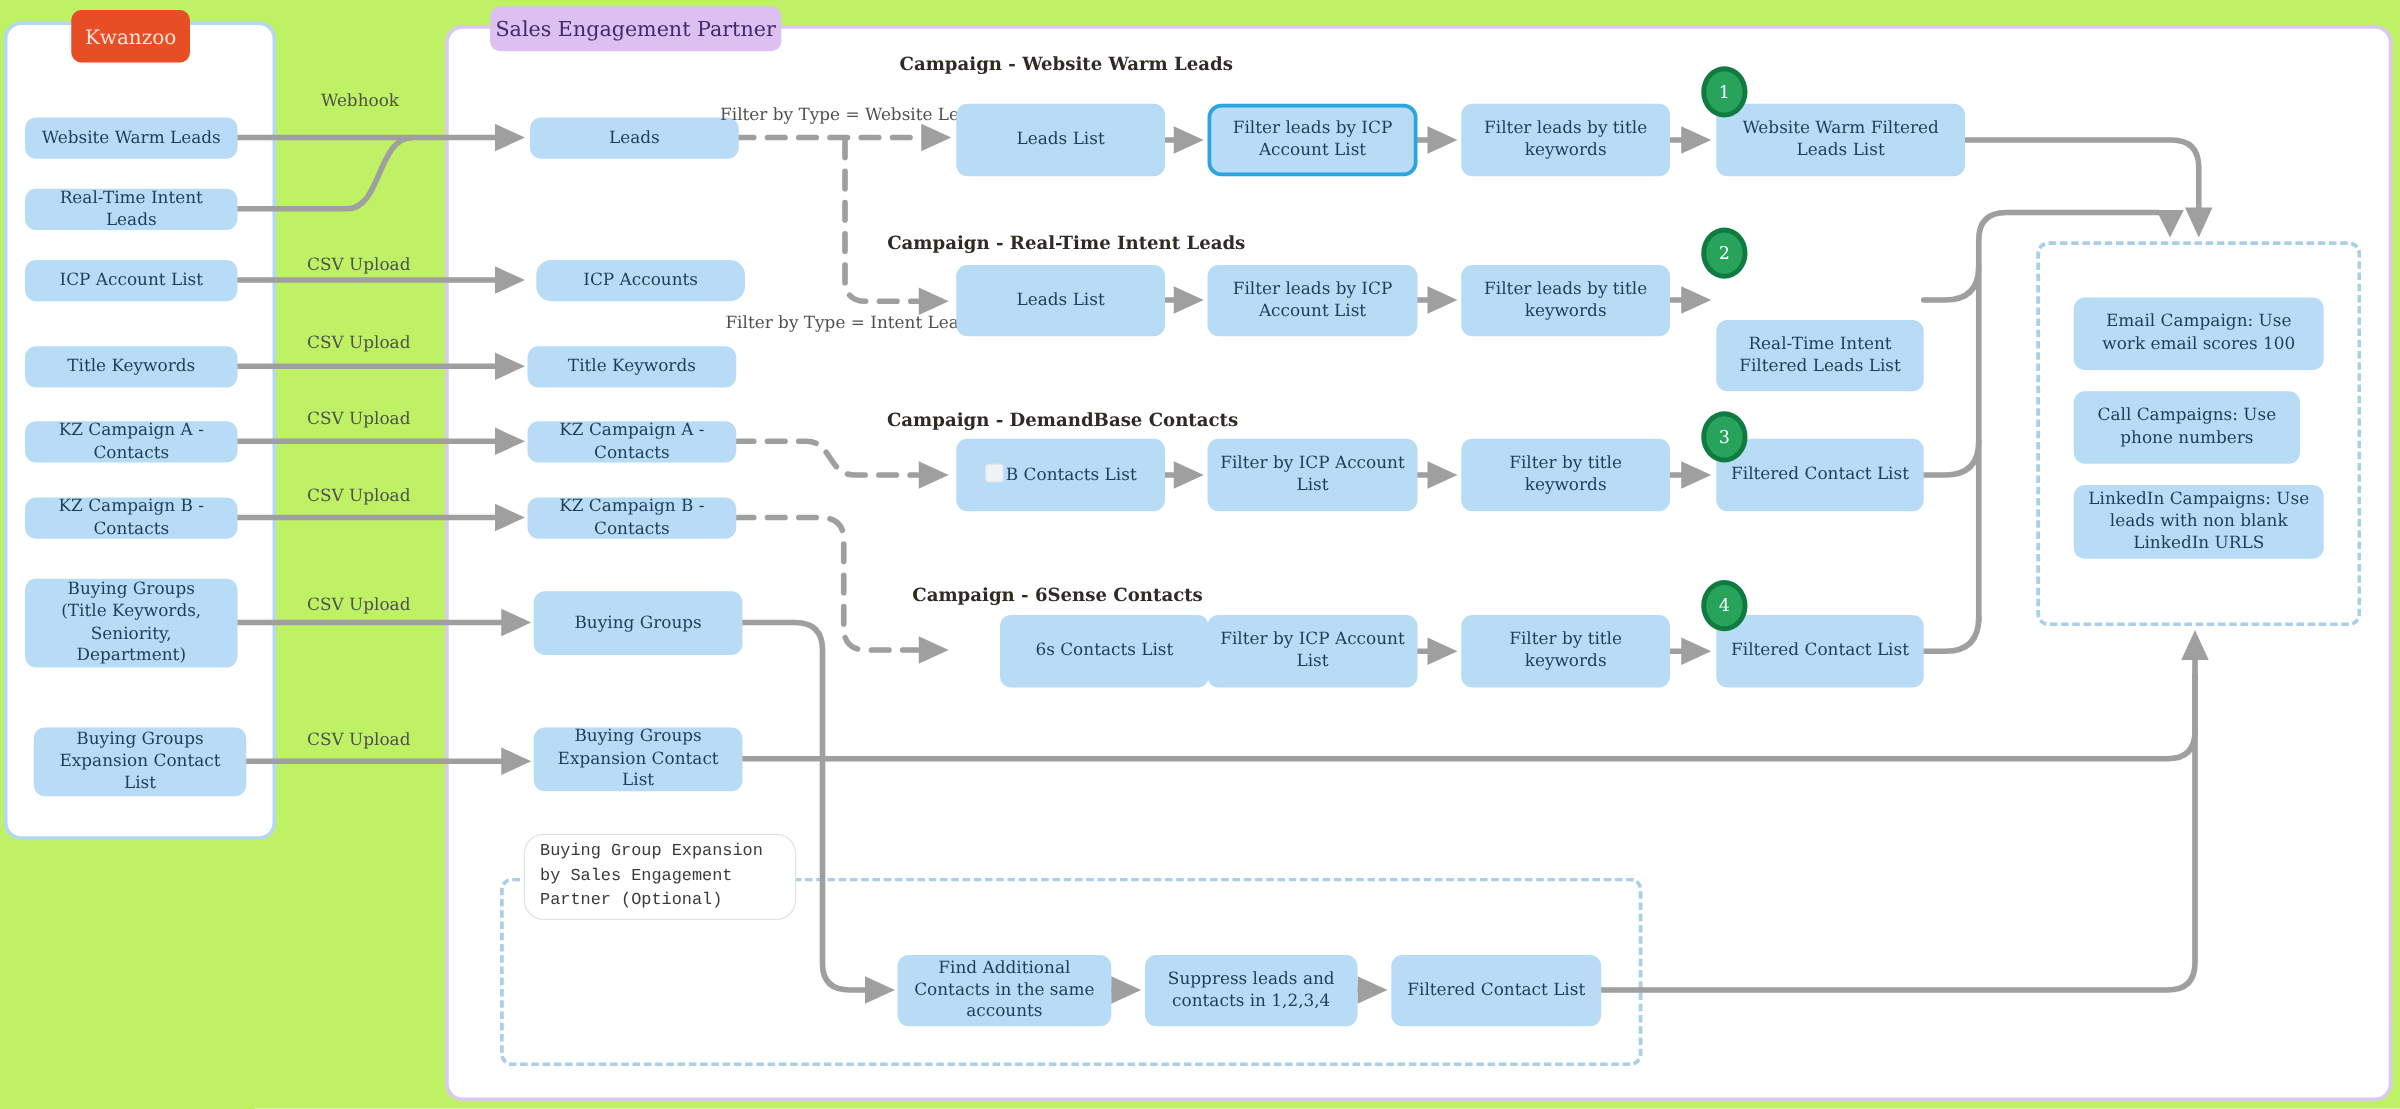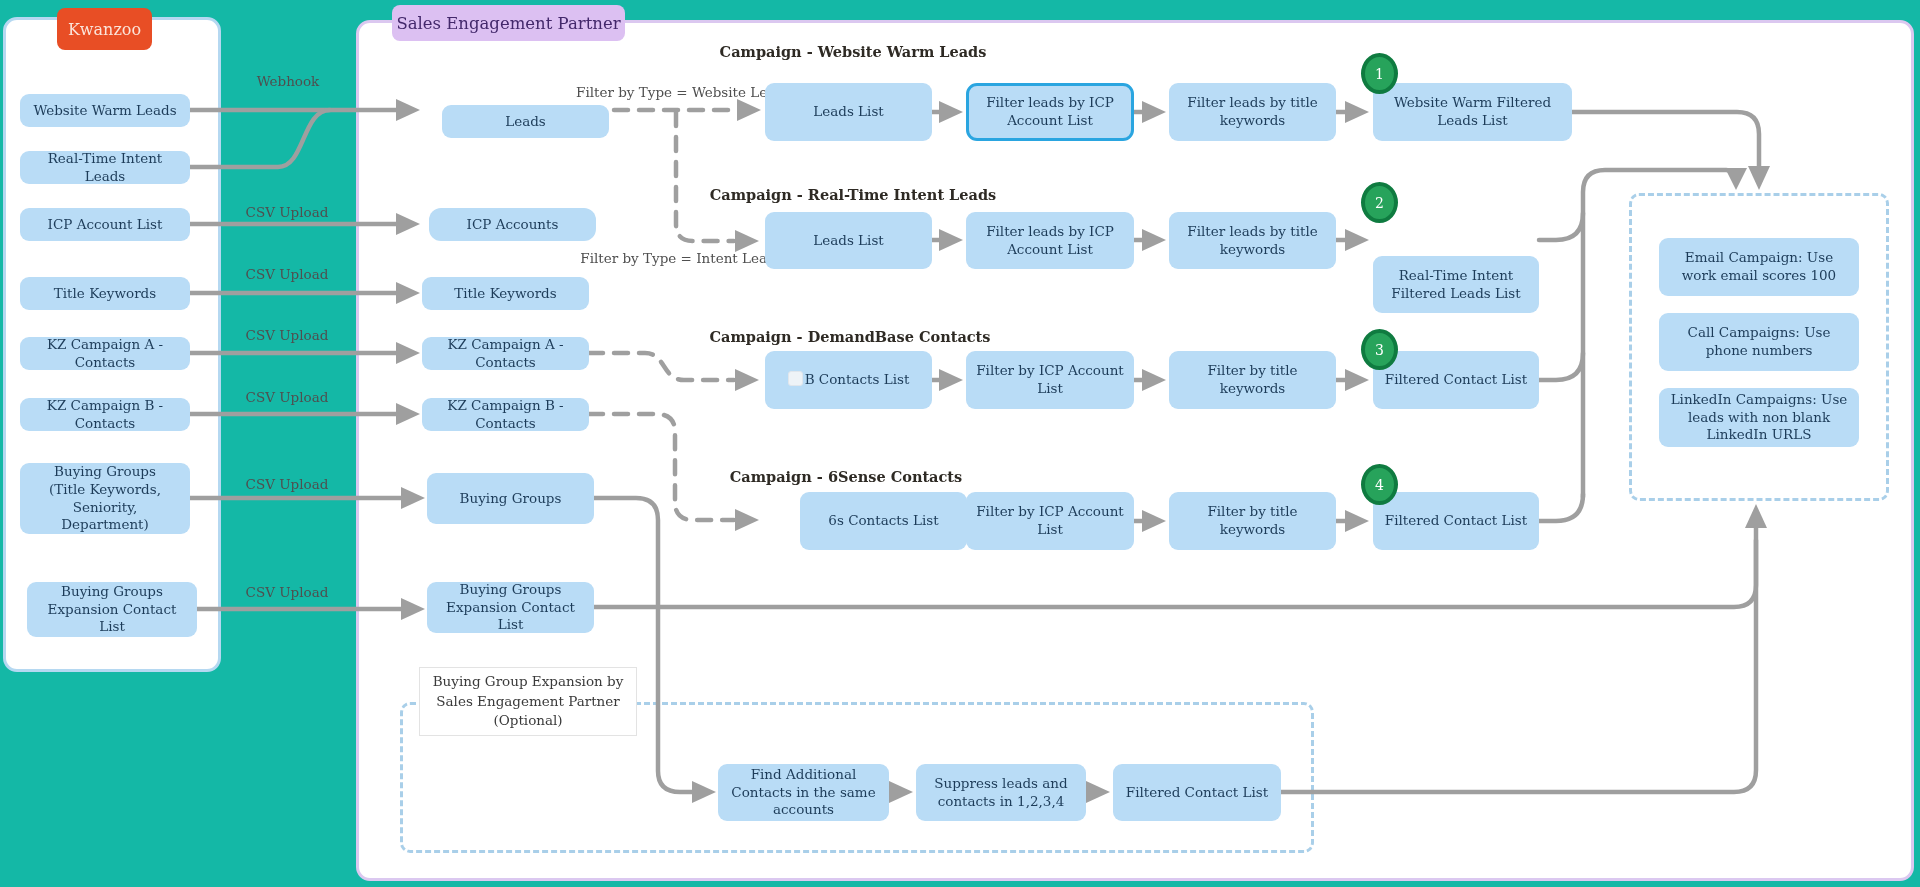--- a/index.html
+++ b/index.html
@@ -1,17 +1,17 @@
 <!DOCTYPE html>
 <html><head>
 <meta charset="utf-8">
 <style>
   html,body{margin:0;padding:0;background:#ffffff;}
   .canvas{
-    position:relative;width:1920px;height:887px;background:#14b8a6;
+    position:relative;width:1920px;height:887px;background:#bef264;
     font-family:"DejaVu Serif","Liberation Serif",serif;overflow:hidden;
   }
   .container-frame{position:absolute;background:#ffffff;border-radius:14px;z-index:0;box-sizing:border-box;}
   .frame-kwanzoo{left:3px;top:17px;width:218px;height:655px;border:3px solid #b5d8f1;}
   .frame-sep{left:356px;top:20px;width:1558px;height:861px;border:3px solid #dbc8f0;}
   .frame-label{position:absolute;z-index:4;display:flex;align-items:center;justify-content:center;border-radius:8px;box-sizing:border-box;}
   .label-kwanzoo{left:57px;top:8px;width:95px;height:42px;background:#e84e25;color:#fbe4da;font-size:16px;}
   .label-sep{left:392px;top:5px;width:233px;height:36px;background:#dcc0f2;color:#43286b;font-size:16.5px;}
   .connector-layer{position:absolute;left:0;top:0;z-index:1;}
   .node{
@@ -22,23 +22,23 @@
   .node.selected{border:3px solid #2aa5e0;border-radius:11px;}
   .dashed-box{position:absolute;z-index:0;border:3px dashed #a9cfe9;border-radius:10px;box-sizing:border-box;background:transparent;}
   .edge-label{position:absolute;z-index:2;transform:translate(-50%,-50%);color:#4f4f4f;font-size:13.5px;white-space:nowrap;}
   .campaign-title{position:absolute;z-index:2;transform:translateX(-50%);font-weight:bold;color:#2e2a24;font-size:14.5px;white-space:nowrap;}
   .badge{
     position:absolute;z-index:5;width:37px;height:41px;border-radius:50%;
     background:#27a35b;border:4px solid #0f7b40;box-sizing:border-box;
     display:flex;align-items:center;justify-content:center;color:#ffffff;font-size:14px;
   }
   .optional-label{
-    position:absolute;z-index:3;background:#ffffff;border:1.5px solid #e3e3e3;border-radius:0;
-    display:flex;align-items:center;justify-content:center;text-align:center;
-    color:#3a3a3a;font-size:13.5px;line-height:1.45;padding:6px 12px;box-sizing:border-box;
+    position:absolute;z-index:3;background:#ffffff;border:1.5px solid #e3e3e3;border-radius:16px;
+    display:flex;align-items:center;justify-content:center;text-align:left;
+    color:#3a3a3a;font-size:13.5px;line-height:1.45;padding:6px 12px;box-sizing:border-box;font-family:Liberation Mono, monospace;
   }
   .broken-img{
     display:inline-block;width:13px;height:13px;background:#eef3f7;border:1px solid #e0e6ec;
     border-radius:3px;margin-right:2px;vertical-align:-2px;
   }
 </style>
 </head>
 <body>
 
 <div class="canvas">
@@ -140,21 +140,21 @@
   <div class="node" style="left:20px;top:151px;width:170px;height:33px;">Real-Time Intent Leads</div>
   <div class="node" style="left:20px;top:208px;width:170px;height:33px;">ICP Account List</div>
   <div class="node" style="left:20px;top:277px;width:170px;height:33px;">Title Keywords</div>
   <div class="node" style="left:20px;top:337px;width:170px;height:33px;">KZ Campaign A - Contacts</div>
   <div class="node" style="left:20px;top:398px;width:170px;height:33px;">KZ Campaign B - Contacts</div>
   <div class="node" style="left:20px;top:463px;width:170px;height:71px;">
     <span><span>Buying Groups</span><br><span>(Title Keywords, Seniority, Department)</span></span>
   </div>
   <div class="node" style="left:27px;top:582px;width:170px;height:55px;">Buying Groups Expansion Contact List</div>
 
-  <div class="node" style="left:442px;top:94px;width:167px;height:33px;margin-top:11px;">Leads</div>
+  <div class="node" style="left:424px;top:94px;width:167px;height:33px;">Leads</div>
   <div class="node" style="left:429px;top:208px;width:167px;height:33px;border-radius:12px;">ICP Accounts</div>
   <div class="node" style="left:422px;top:277px;width:167px;height:33px;">Title Keywords</div>
   <div class="node" style="left:422px;top:337px;width:167px;height:33px;">KZ Campaign A - Contacts</div>
   <div class="node" style="left:422px;top:398px;width:167px;height:33px;">KZ Campaign B - Contacts</div>
   <div class="node" style="left:427px;top:473px;width:167px;height:51px;">Buying Groups</div>
   <div class="node" style="left:427px;top:582px;width:167px;height:51px;">Buying Groups Expansion Contact List</div>
 
   <div class="edge-label" style="left:288px;top:81px;">Webhook</div>
   <div class="edge-label" style="left:287px;top:212px;">CSV Upload</div>
   <div class="edge-label" style="left:287px;top:274px;">CSV Upload</div>
@@ -190,21 +190,21 @@
   <div class="node" style="left:1373px;top:351px;width:166px;height:58px;">Filtered Contact List</div>
   <div class="badge" style="left:1361px;top:329px;">3</div>
 
   <div class="node" style="left:800px;top:492px;width:167px;height:58px;">6s Contacts  List</div>
   <div class="node" style="left:966px;top:492px;width:168px;height:58px;">Filter  by ICP Account List</div>
   <div class="node" style="left:1169px;top:492px;width:167px;height:58px;">Filter  by title keywords</div>
   <div class="node" style="left:1373px;top:492px;width:166px;height:58px;">Filtered Contact List</div>
   <div class="badge" style="left:1361px;top:464px;">4</div>
 
   <div class="node" style="left:1659px;top:238px;width:200px;height:58px;">Email Campaign: Use work email scores 100</div>
-  <div class="node" style="left:1659px;top:313px;width:200px;height:58px;">Call Campaigns: Use phone numbers</div>
+  <div class="node" style="left:1659px;top:313px;width:181px;height:58px;">Call Campaigns: Use phone numbers</div>
   <div class="node" style="left:1659px;top:388px;width:200px;height:59px;">LinkedIn Campaigns: Use leads with non blank LinkedIn URLS</div>
 
   <div class="optional-label" style="left:419px;top:667px;width:218px;height:69px;">Buying Group Expansion by Sales Engagement Partner (Optional)</div>
   <div class="node" style="left:718px;top:764px;width:171px;height:57px;">Find Additional Contacts in the same accounts</div>
   <div class="node" style="left:916px;top:764px;width:170px;height:57px;">Suppress leads and contacts in 1,2,3,4</div>
   <div class="node" style="left:1113px;top:764px;width:168px;height:57px;">Filtered Contact List</div>
 
 </div>
 
 </body></html>

